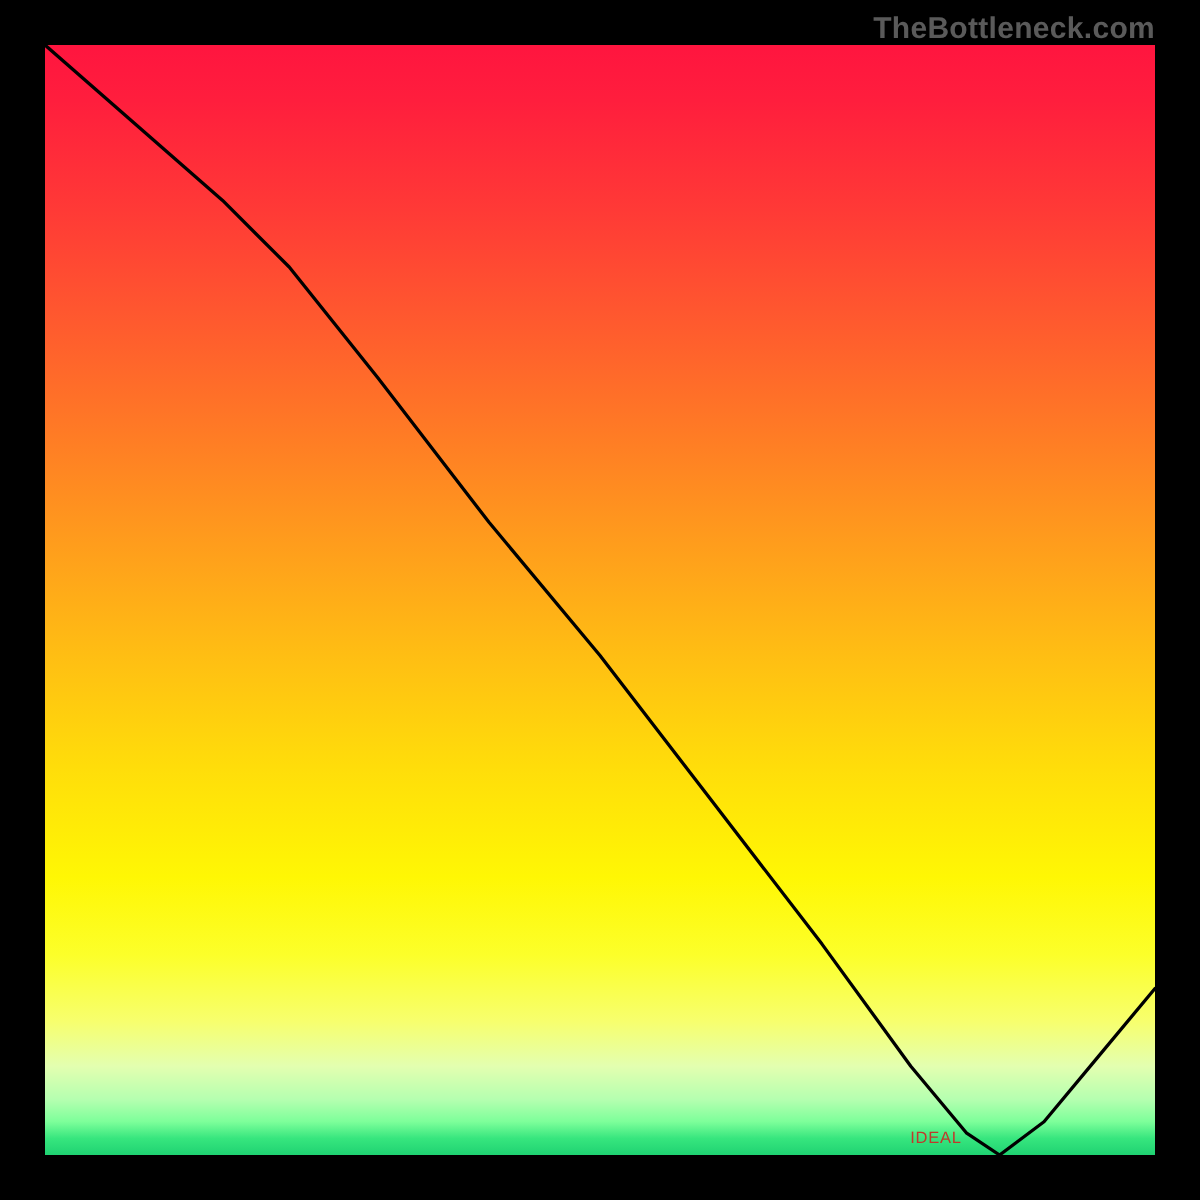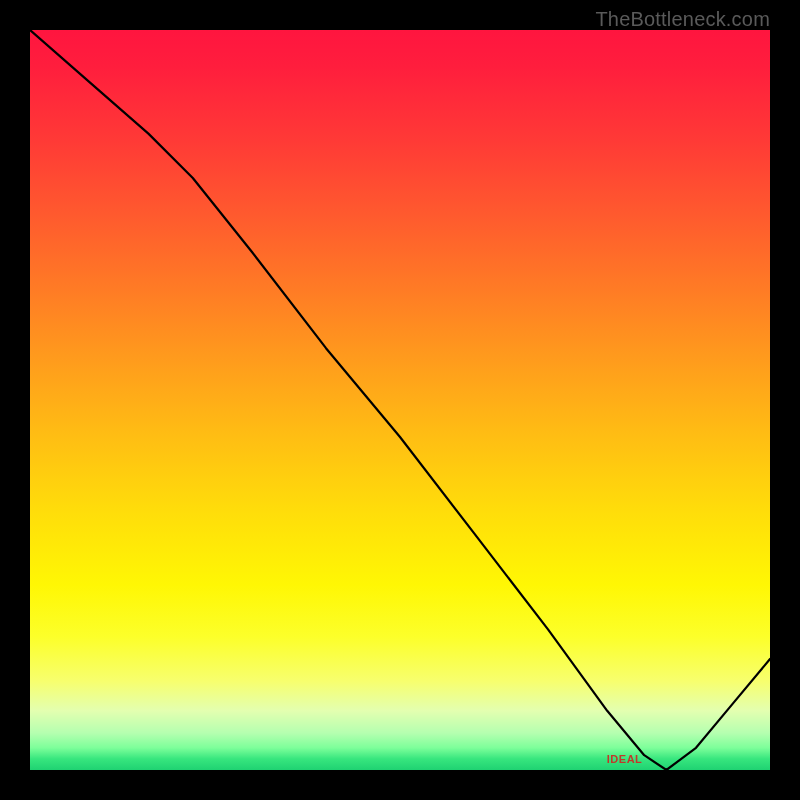--- a/index.html
+++ b/index.html
@@ -24,29 +24,29 @@
       #b5ffb0 95%,
       #7dff9a 97%,
       #37e67e 98.5%,
       #1fd272 100%);
   }
   .watermark {
     position: absolute;
     right: 30px; top: 8px;
     color: #5a5a5a;
     font-size: 20px;
-    font-weight: 400;
+    font-weight: 700;
     letter-spacing: 0.2px;
   }
   svg.curve { position: absolute; left: 30px; top: 30px; width: 740px; height: 740px; }
   .ideal-label {
     position: absolute;
     color: #c0392b;
     font-size: 11px;
-    font-weight: 700;
+    font-weight: 400;
     letter-spacing: 0.5px;
     white-space: nowrap;
     text-align: right;
   }
 </style>
 </head>
 <body>
 
 <div class="stage">
 

